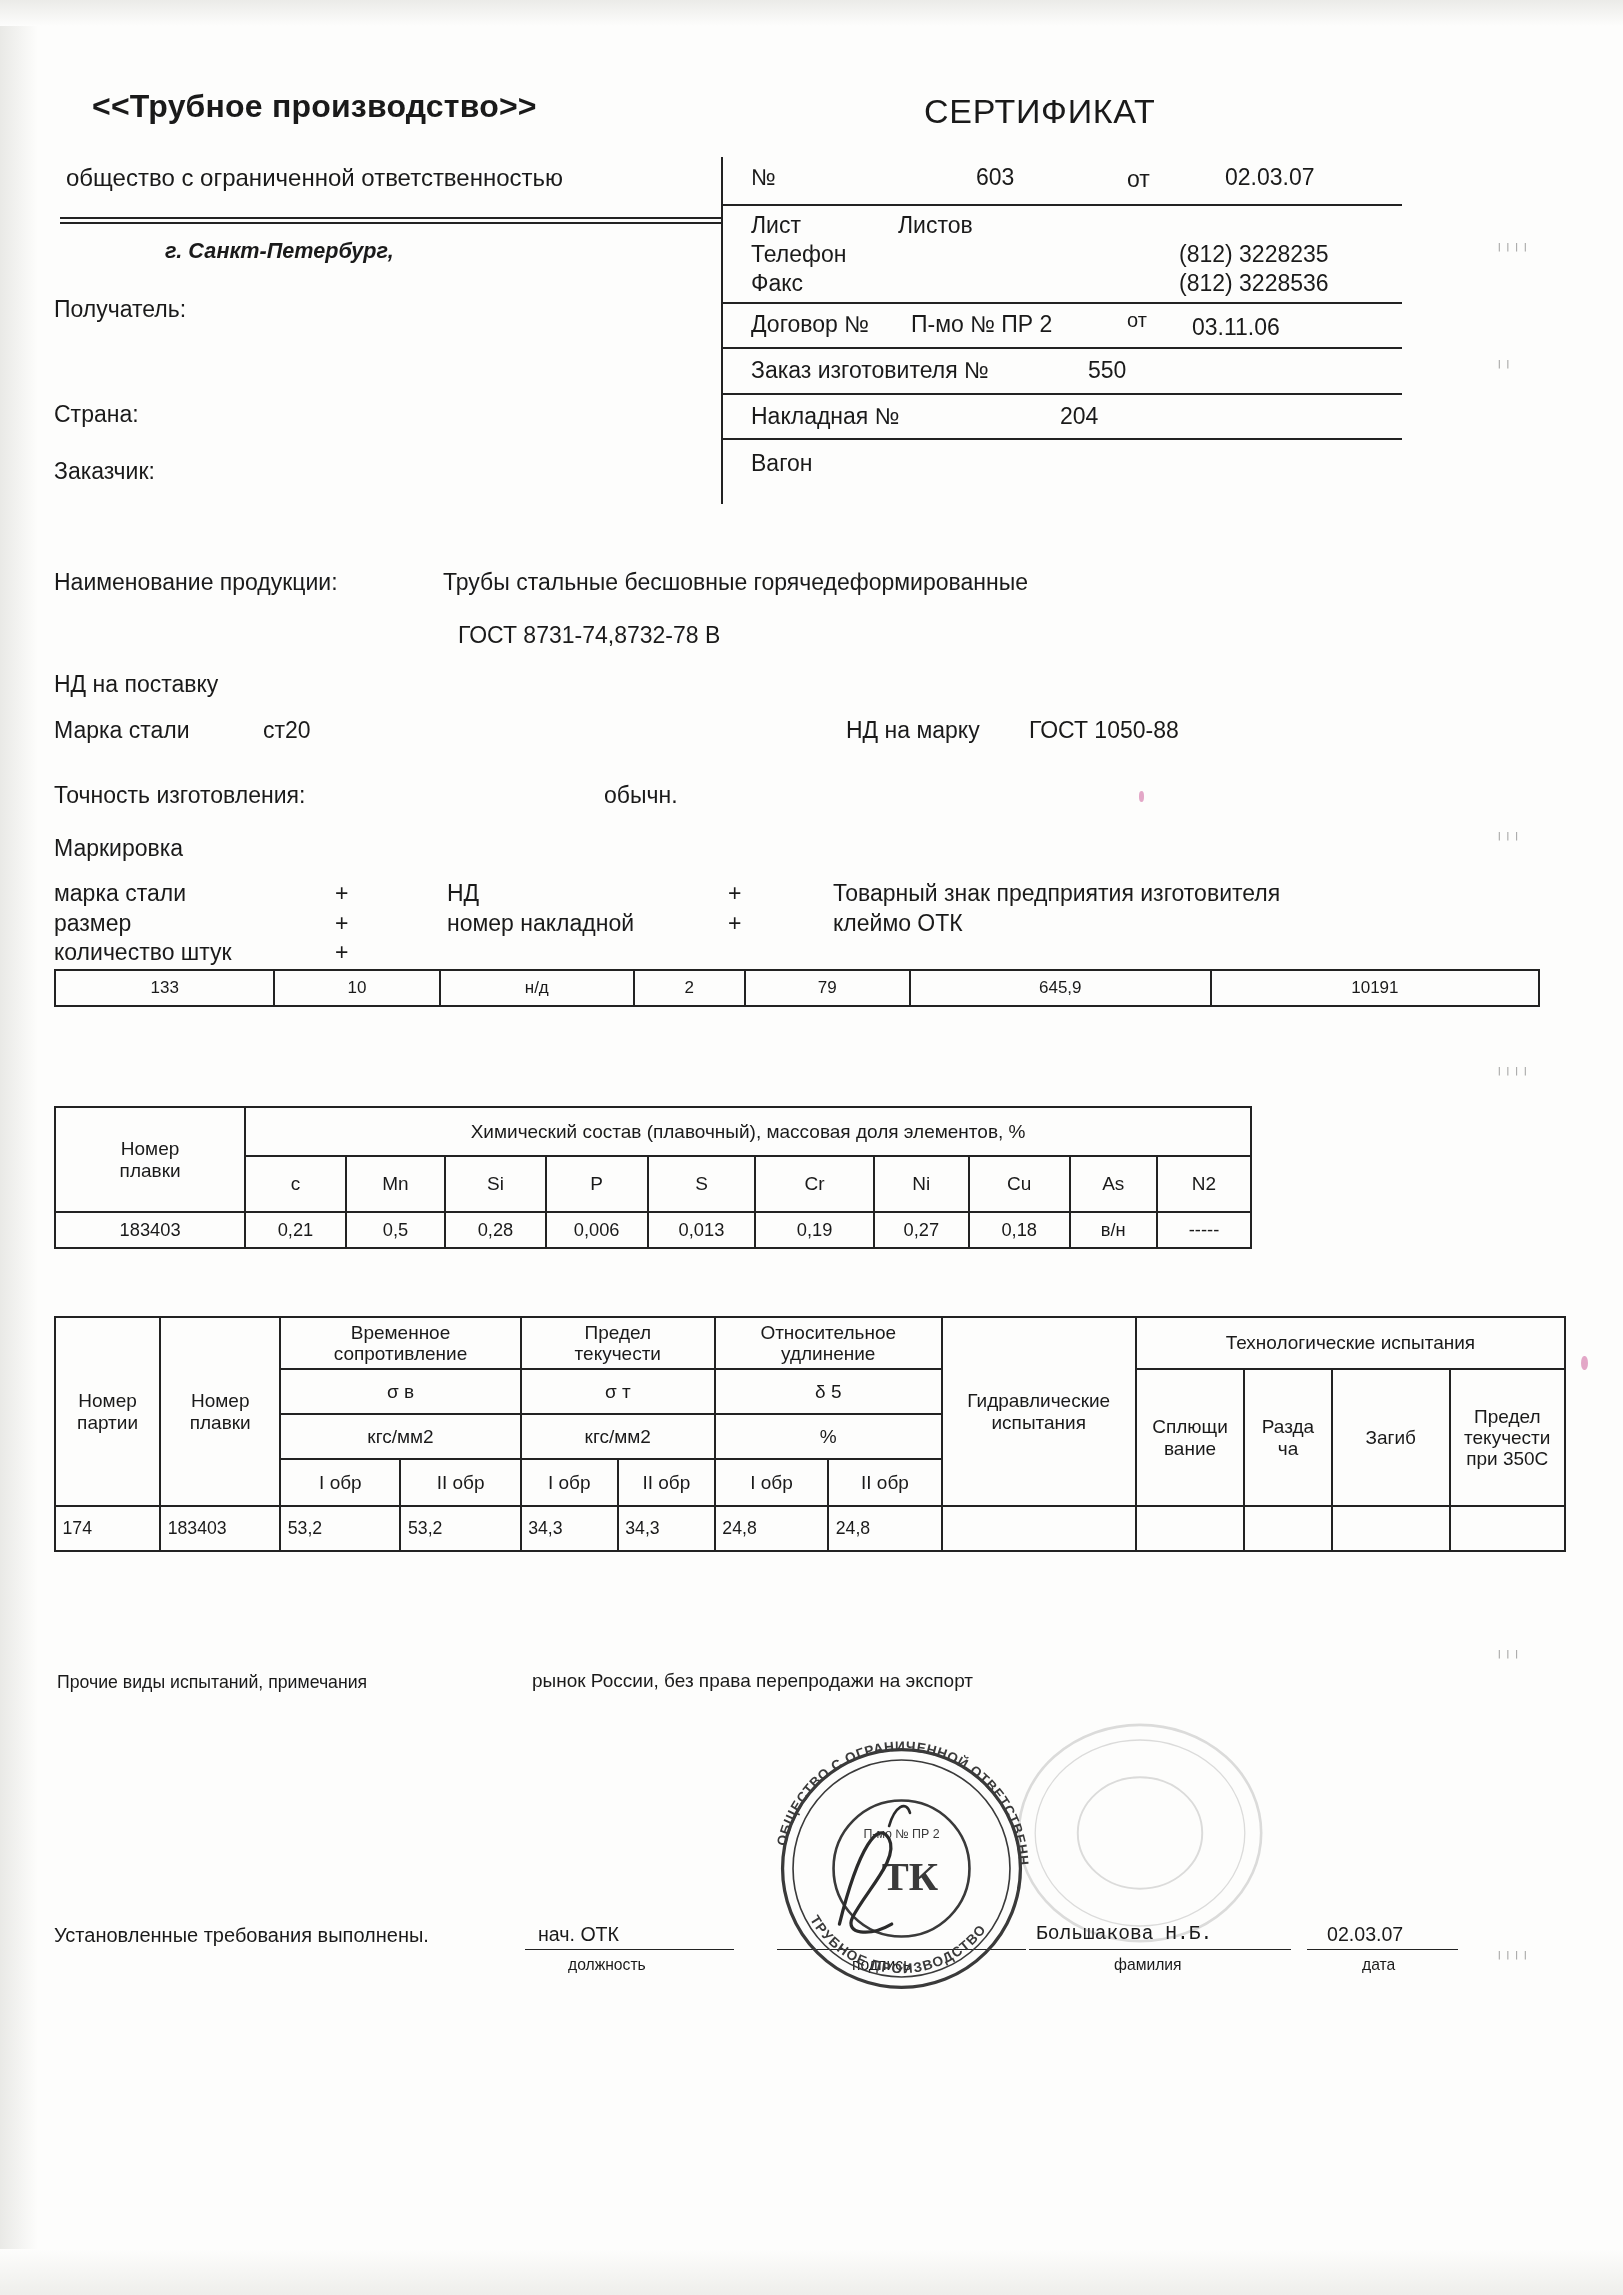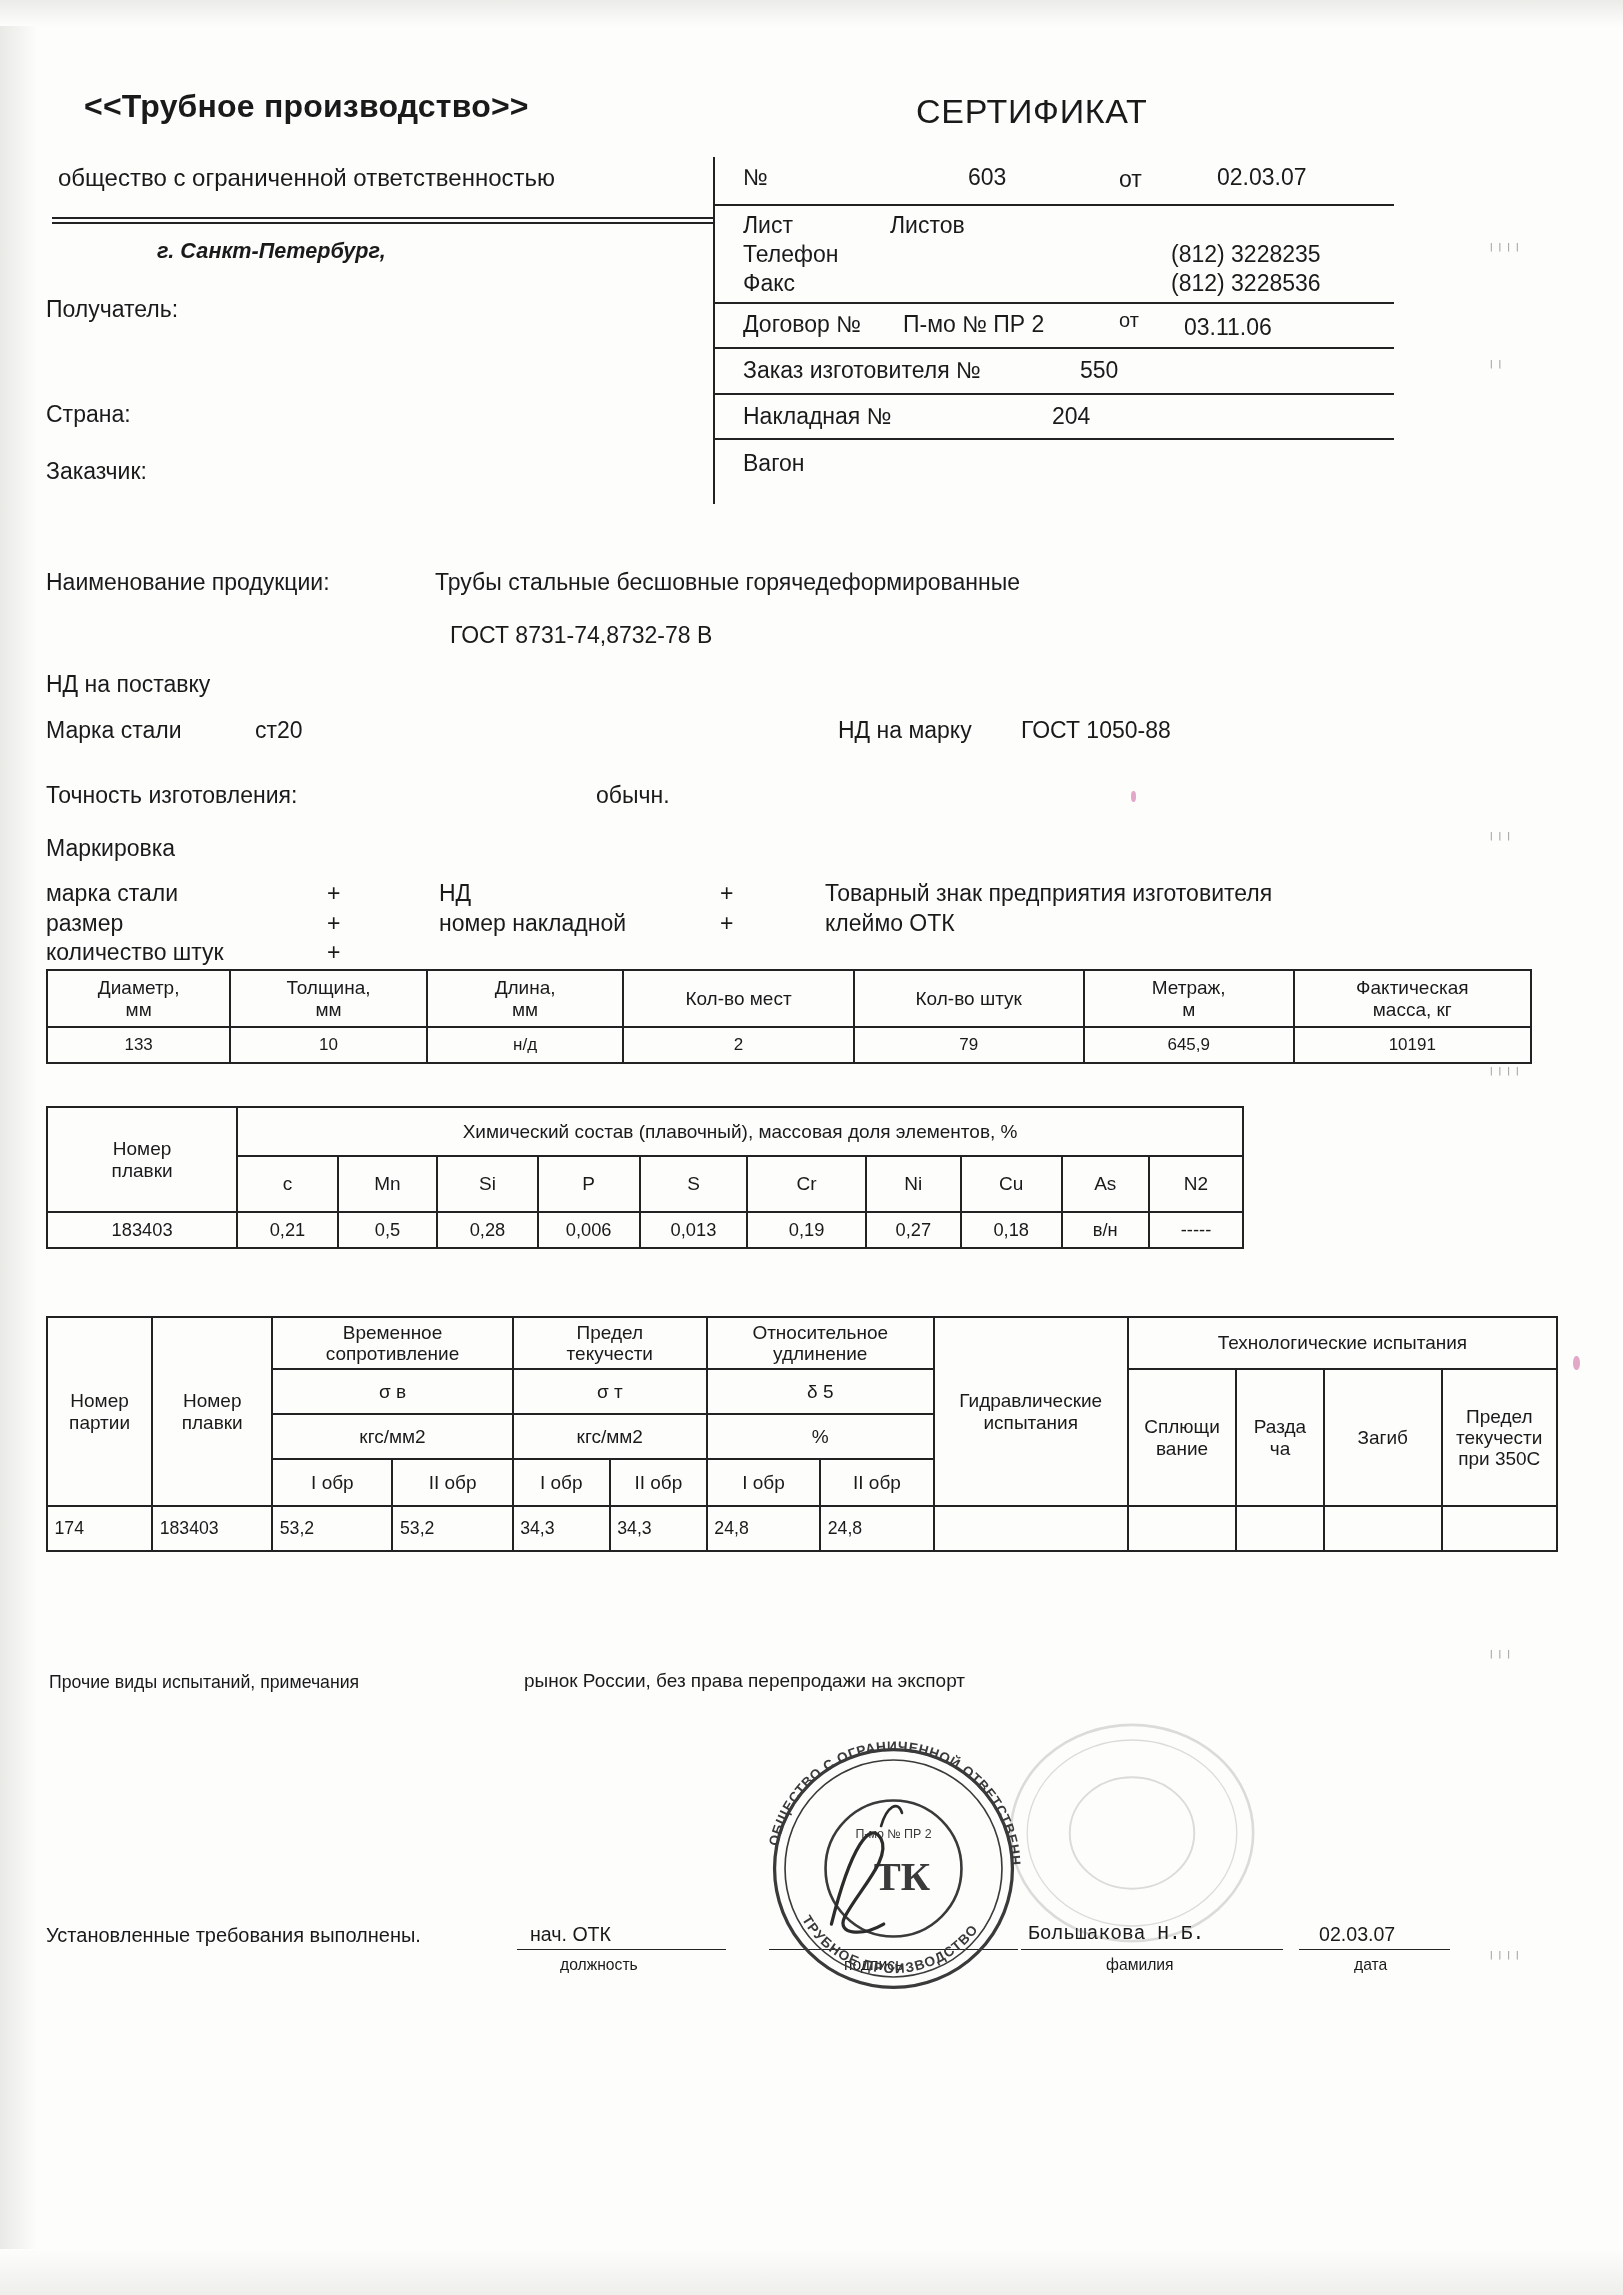--- a/index.html
+++ b/index.html
@@ -26,21 +26,21 @@
   .scan-edge-top {
     position: absolute; left: 0; top: 0; width: 1623px; height: 26px;
     background: linear-gradient(180deg, #ebebe8 0%, #fdfdfc 100%);
   }
   .scan-edge-bottom {
     position: absolute; left: 0; bottom: 0; width: 1623px; height: 46px;
     background: linear-gradient(0deg, #eeeeeb 0%, #fdfdfc 100%);
   }
   .content {
     position: absolute;
-    left: 0; top: 0;
+    left: 8px; top: 0;
     width: 1526px; height: 2295px;
   }
   .abs { position: absolute; }
 
   
   .company-name {
     left: 84px; top: 88px;
     font-size: 32px;
     font-weight: bold;
     letter-spacing: 0.2px;
@@ -240,48 +240,20 @@
       <span class="t" style="left:779px; top:0;">клеймо ОТК</span>
     </div>
 
     <div class="abs" style="left:46px; top:939px;">
       <span class="t" style="left:0; top:0;">количество штук</span>
       <span class="t" style="left:281px; top:0;">+</span>
     </div>
 
     <table class="grid dim-table">
       <tbody>
-          <tr>
-        <th style="width:170px">
-          <div style="white-space:pre-line">Диаметр,
-мм</div>
-        </th>
-        <th style="width:183px">
-          <div style="white-space:pre-line">Толщина,
-мм</div>
-        </th>
-        <th style="width:183px">
-          <div style="white-space:pre-line">Длина,
-мм</div>
-        </th>
-        <th style="width:216px">
-          <div style="white-space:pre-line">Кол-во мест</div>
-        </th>
-        <th style="width:216px">
-          <div style="white-space:pre-line">Кол-во штук</div>
-        </th>
-        <th style="width:196px">
-          <div style="white-space:pre-line">Метраж,
-м</div>
-        </th>
-        <th style="width:223px">
-          <div style="white-space:pre-line">Фактическая
-масса, кг</div>
-        </th>
-      </tr>
       <tr>
         <td>133</td>
         <td>10</td>
         <td>н/д</td>
         <td>2</td>
         <td>79</td>
         <td>645,9</td>
         <td>10191</td>
       </tr>
     </tbody>

